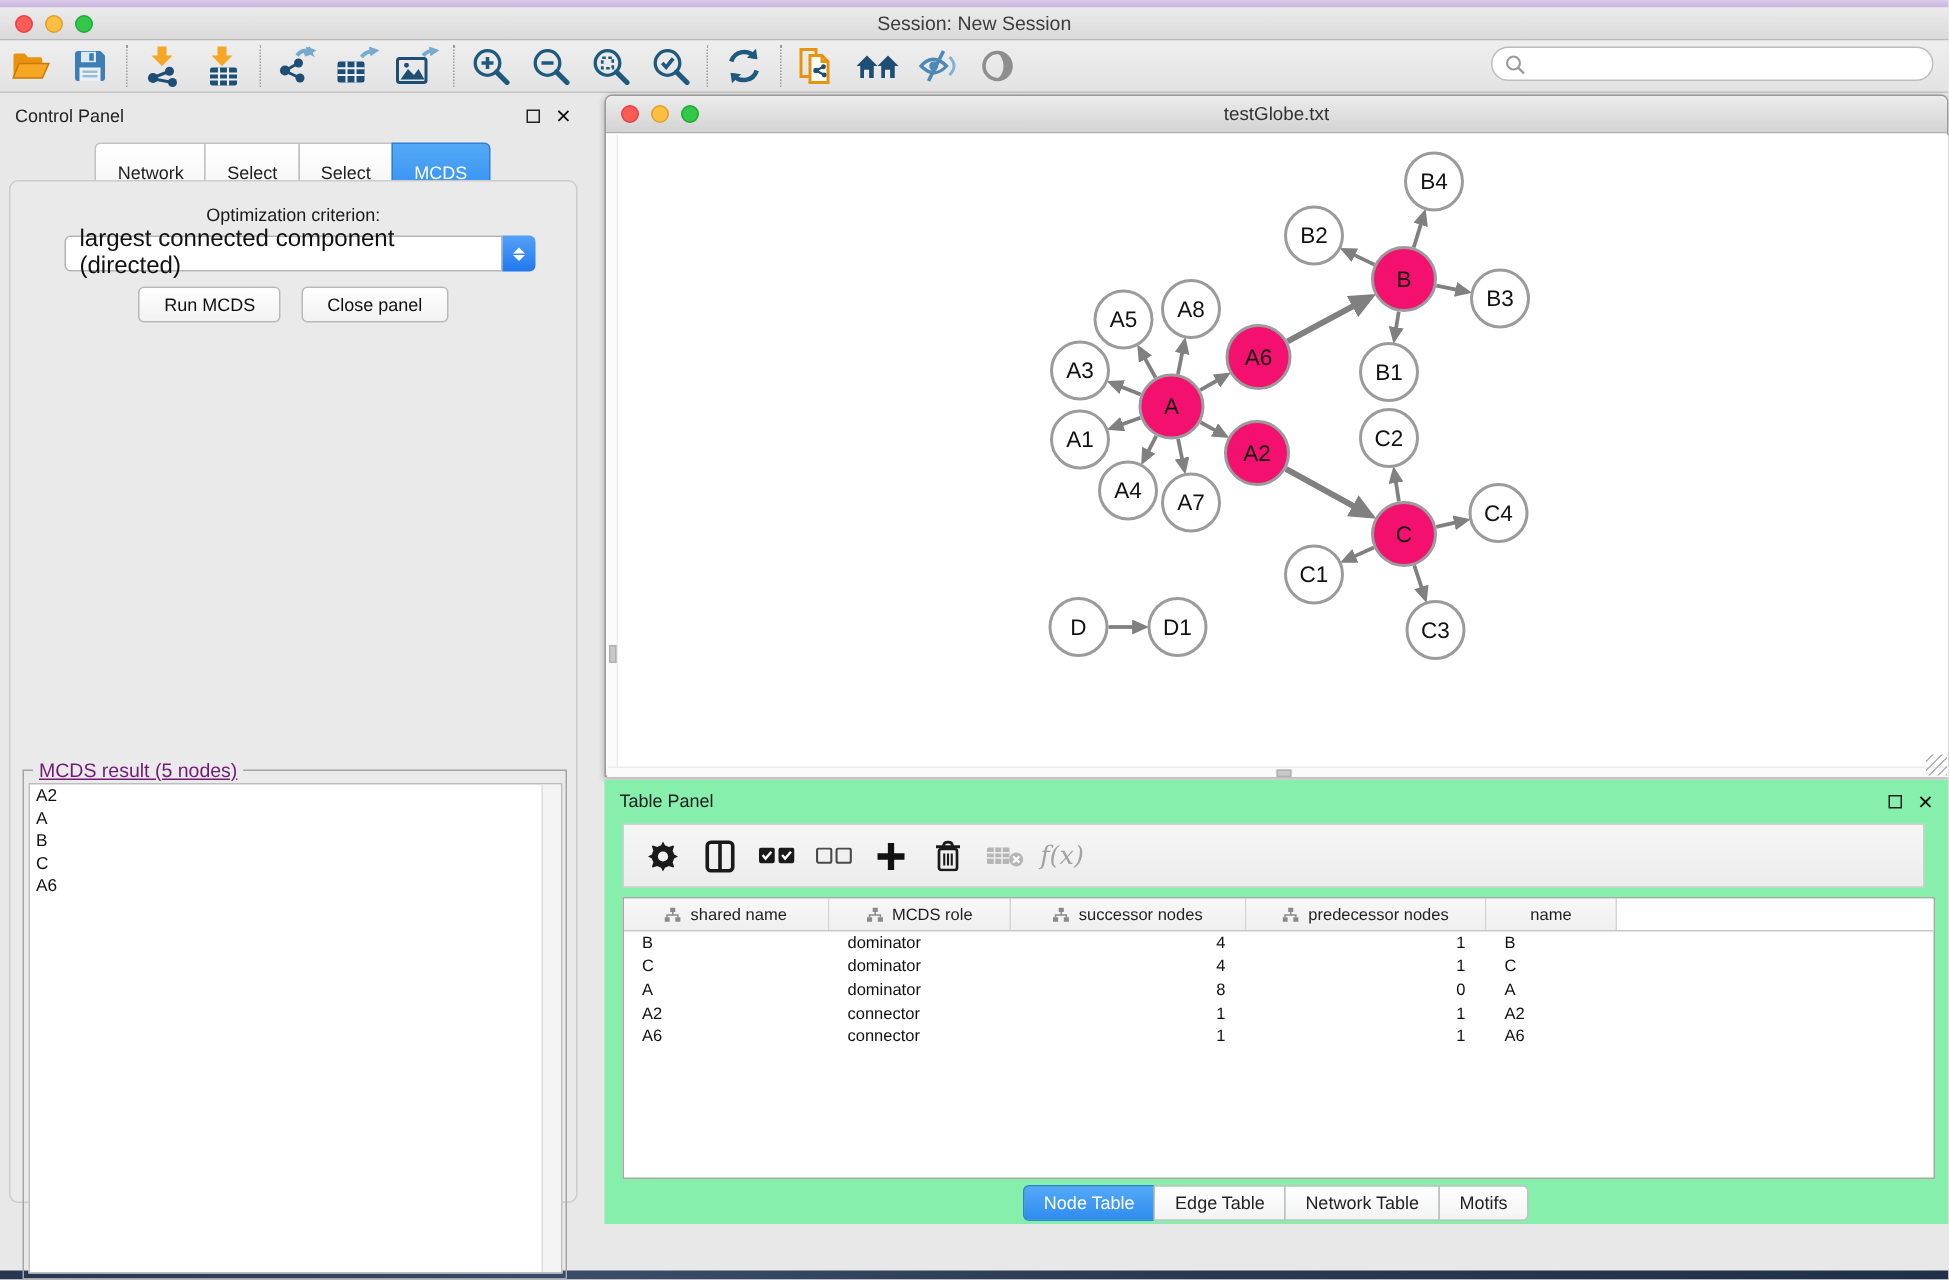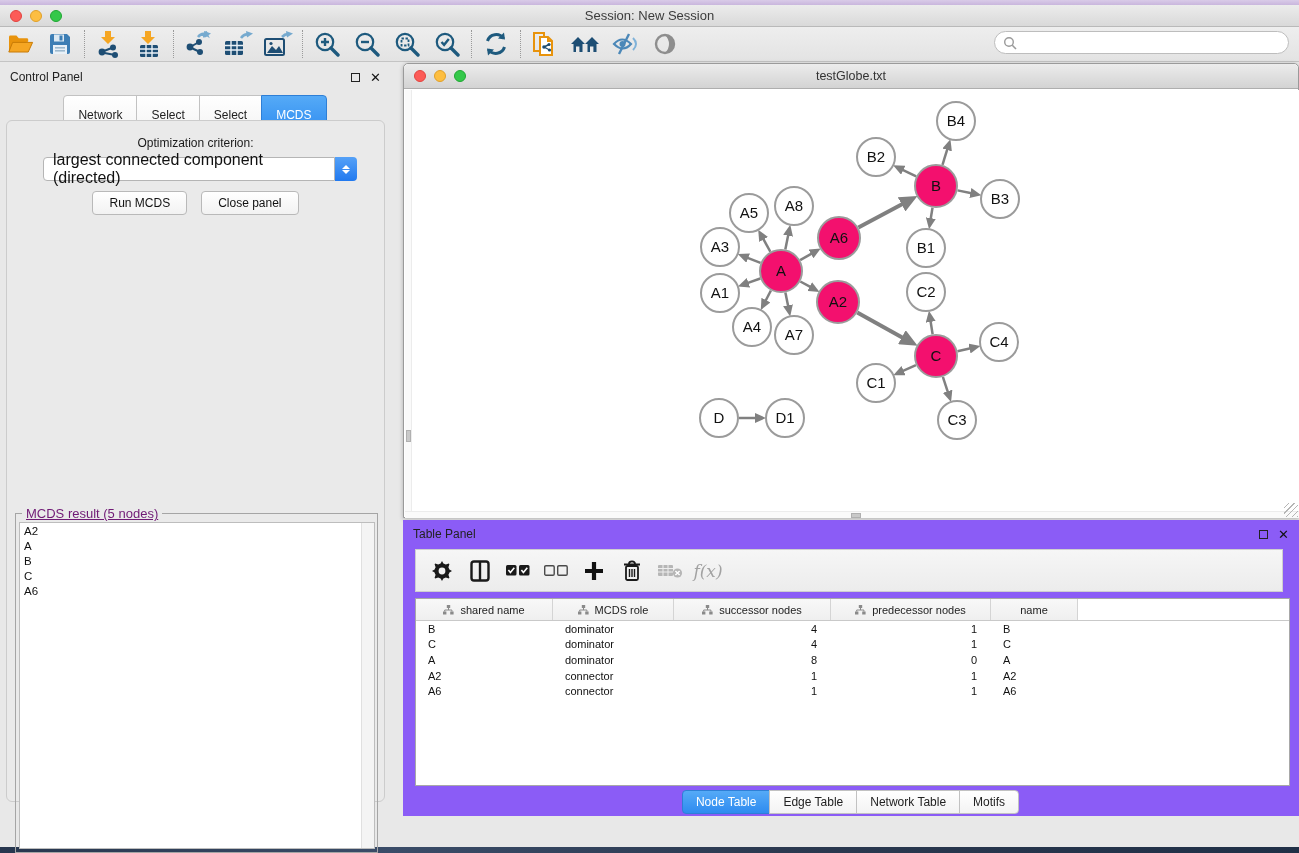--- a/index.html
+++ b/index.html
@@ -73,21 +73,21 @@
   #net-vscroll { position:absolute; left:0; top:0; width:7px; height:100%; background:#fafafa; border-right:1px solid #ececec; }
   #net-vthumb { position:absolute; left:1px; top:340px; width:5px; height:12px; background:#c9c9c9; border:1px solid #b0b0b0; }
   #net-hscroll { position:absolute; left:0; bottom:0; width:100%; height:7px; background:#fafafa; border-top:1px solid #ececec; }
   #net-hthumb { position:absolute; left:446px; top:1px; width:10px; height:5px; background:#c9c9c9; border:1px solid #b0b0b0; }
   #net-grip { position:absolute; right:1px; bottom:1px; width:14px; height:14px;
               background:repeating-linear-gradient(135deg,transparent 0 3px,#b5b5b5 3px 4px); }
   #graph-svg { position:absolute; left:7px; top:0; }
   .gnode-label { font-family:"Liberation Sans",sans-serif; font-size:15px; fill:#111; }
 
   
-  #table-panel { left:403px; top:520px; width:896px; height:296px; background:#8b5cf6; }
+  #table-panel { left:403px; top:520px; width:896px; height:296px; background:#86efac; }
   #tp-toolbar { position:absolute; left:12px; top:29px; width:868px; height:43px;
                 background:linear-gradient(#f6f6f6,#ececec); border:1px solid #cfcfcf; display:flex; align-items:center; padding-left:10px; gap:6px; }
   .tpt-btn { width:32px; height:32px; display:flex; align-items:center; justify-content:center; }
   #fx-label { font-family:"DejaVu Serif","Liberation Serif",serif; font-style:italic; font-size:17px; color:#a2a2a2; }
   #tp-table { position:absolute; left:12px; top:78px; width:875px; height:188px; background:#fff; border:1px solid #a8a8a8; overflow:hidden; }
   #tp-header { display:flex; height:22px; border-bottom:1px solid #c9c9c9; }
   .th { background:linear-gradient(#f8f8f8,#efefef); border-right:1px solid #d4d4d4; display:flex;
         align-items:center; justify-content:center; gap:6px; font-size:11px; color:#222; }
   .th.filler { background:#fff; border-right:none; flex:1; }
   .tr { display:flex; height:15.6px; align-items:center; }

